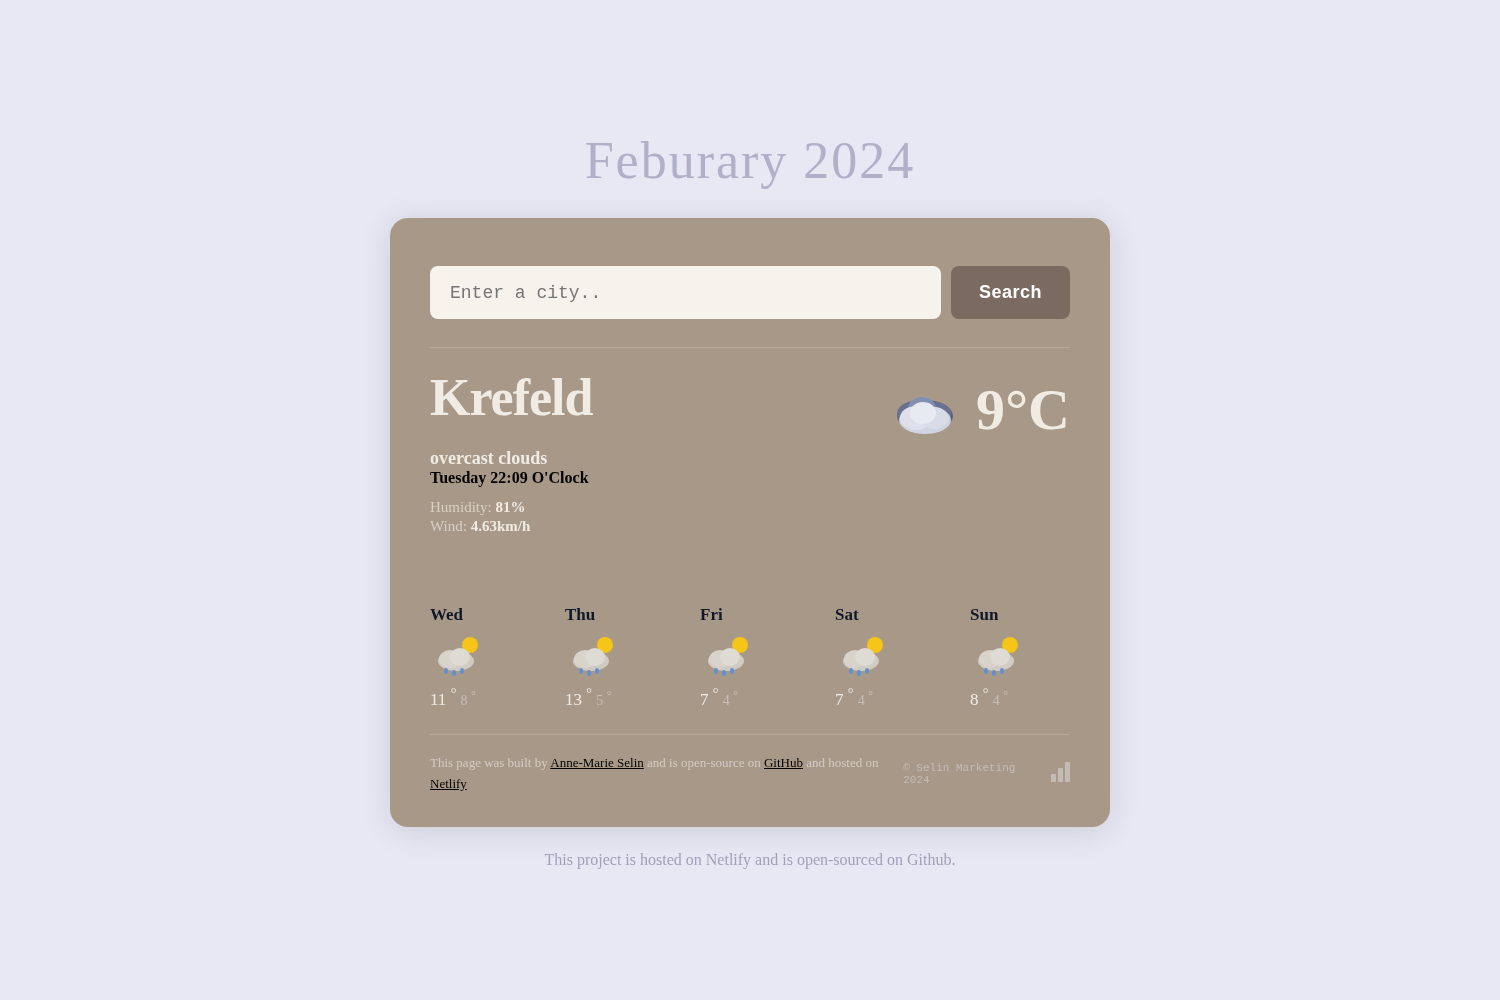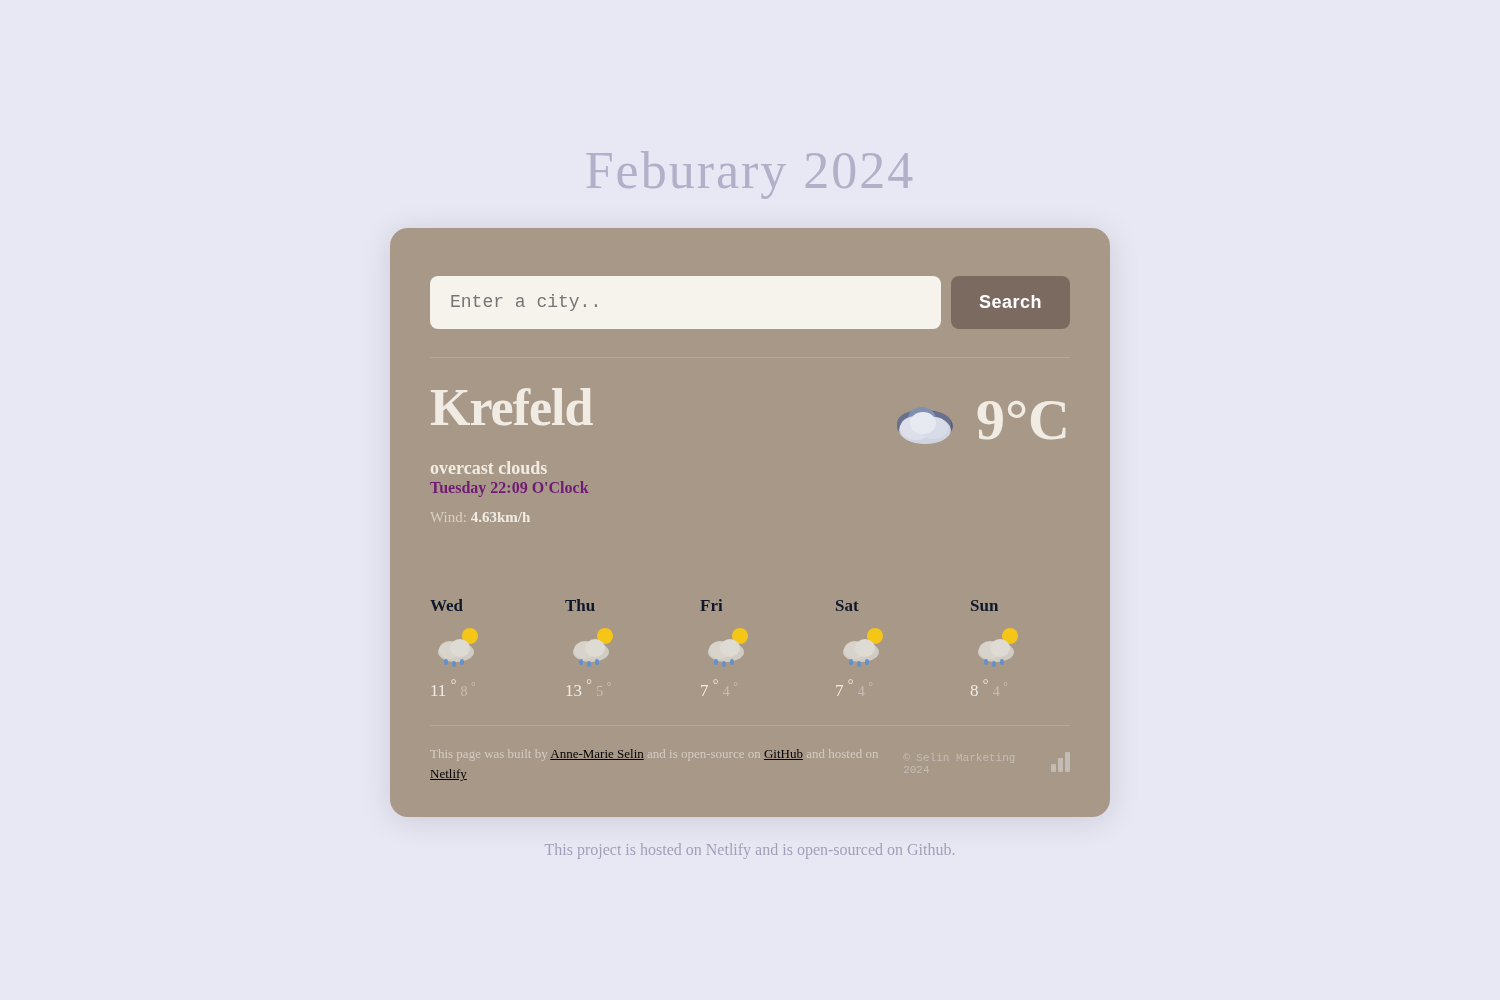--- a/index.html
+++ b/index.html
@@ -104,21 +104,21 @@
       color: #f0ece4;
     }
 
     .details {
       margin-bottom: 28px;
     }
 
     .detail-time {
       font-size: 16px;
       font-weight: 700;
-      color: #701a75;
+      color: #000000;
       margin-bottom: 12px;
     }
 
     .detail-row {
       font-size: 15px;
       color: #d8d0c4;
       margin-bottom: 2px;
     }
 
     .detail-row strong {
@@ -243,20 +243,24 @@
       </svg>
       <div class="temp-display">9°C</div>
     </div>
   </div>
 
   <div class="condition-text">overcast clouds</div>
 
   <div class="details">
     <div class="detail-time">Tuesday 22:09 O'Clock</div>
     <div class="detail-row">
+      <span>Humidity:</span>
+      <strong>81%</strong>
+    </div>
+    <div class="detail-row">
       <span>Wind:</span>
       <strong>4.63km/h</strong>
     </div>
   </div>
 
   <div class="forecast-row" id="forecast-container">
       <div class="forecast-day">
         <div class="day-label">Wed</div>
         <svg width="56" height="44" viewBox="0 0 56 44">
           <g>

